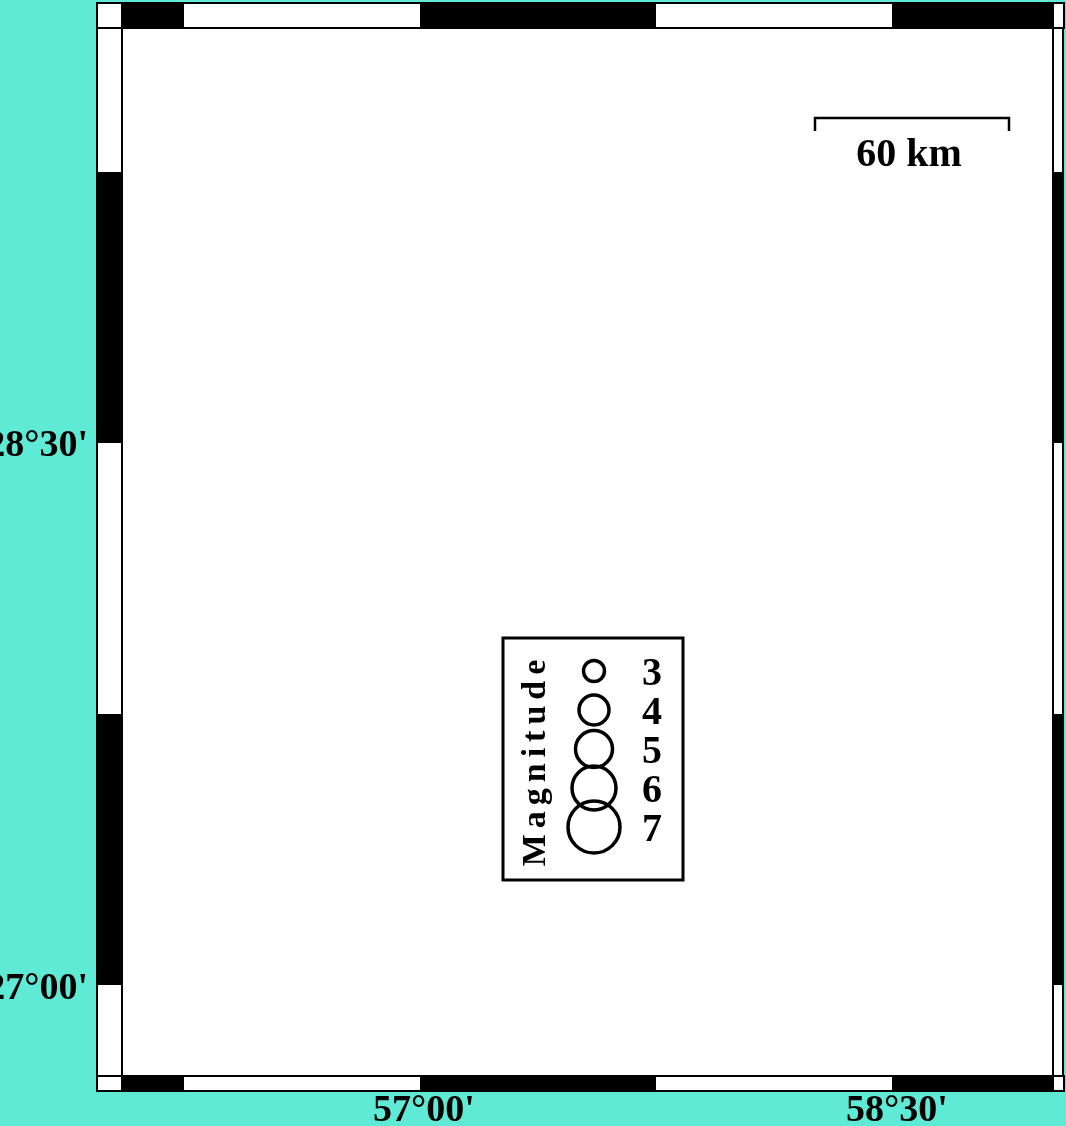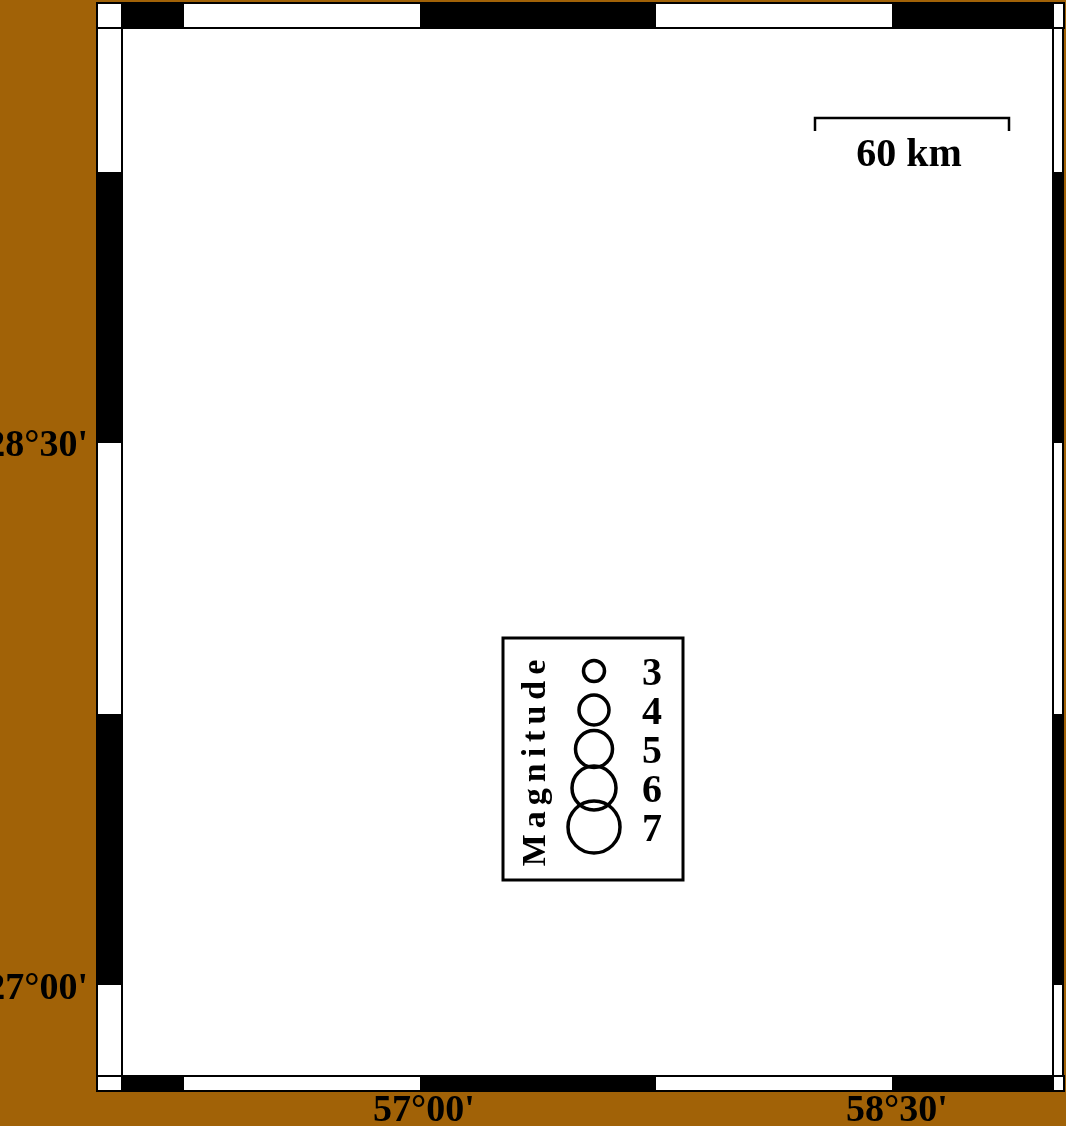--- a/index.html
+++ b/index.html
@@ -1,16 +1,16 @@
 <!DOCTYPE html>
 <html><head>
 <meta charset="utf-8">
 <style>
   html,body{margin:0;padding:0;background:#ffffff;}
-  #canvas{position:relative;width:1066px;height:1126px;background:#a16207;overflow:hidden;
+  #canvas{position:relative;width:1066px;height:1126px;background:#5eead4;overflow:hidden;
           font-family:"Liberation Serif","DejaVu Serif",serif;}
   svg{position:absolute;left:0;top:0;}
   .lbl{font-family:"Liberation Serif","DejaVu Serif",serif;font-weight:bold;fill:#000000;}
   .annot{font-size:38px;}
   .legend-num{font-size:40px;}
   .legend-title{font-size:34px;letter-spacing:6px;}
   .scale-text{font-size:40px;}
 </style>
 </head>
 <body>

